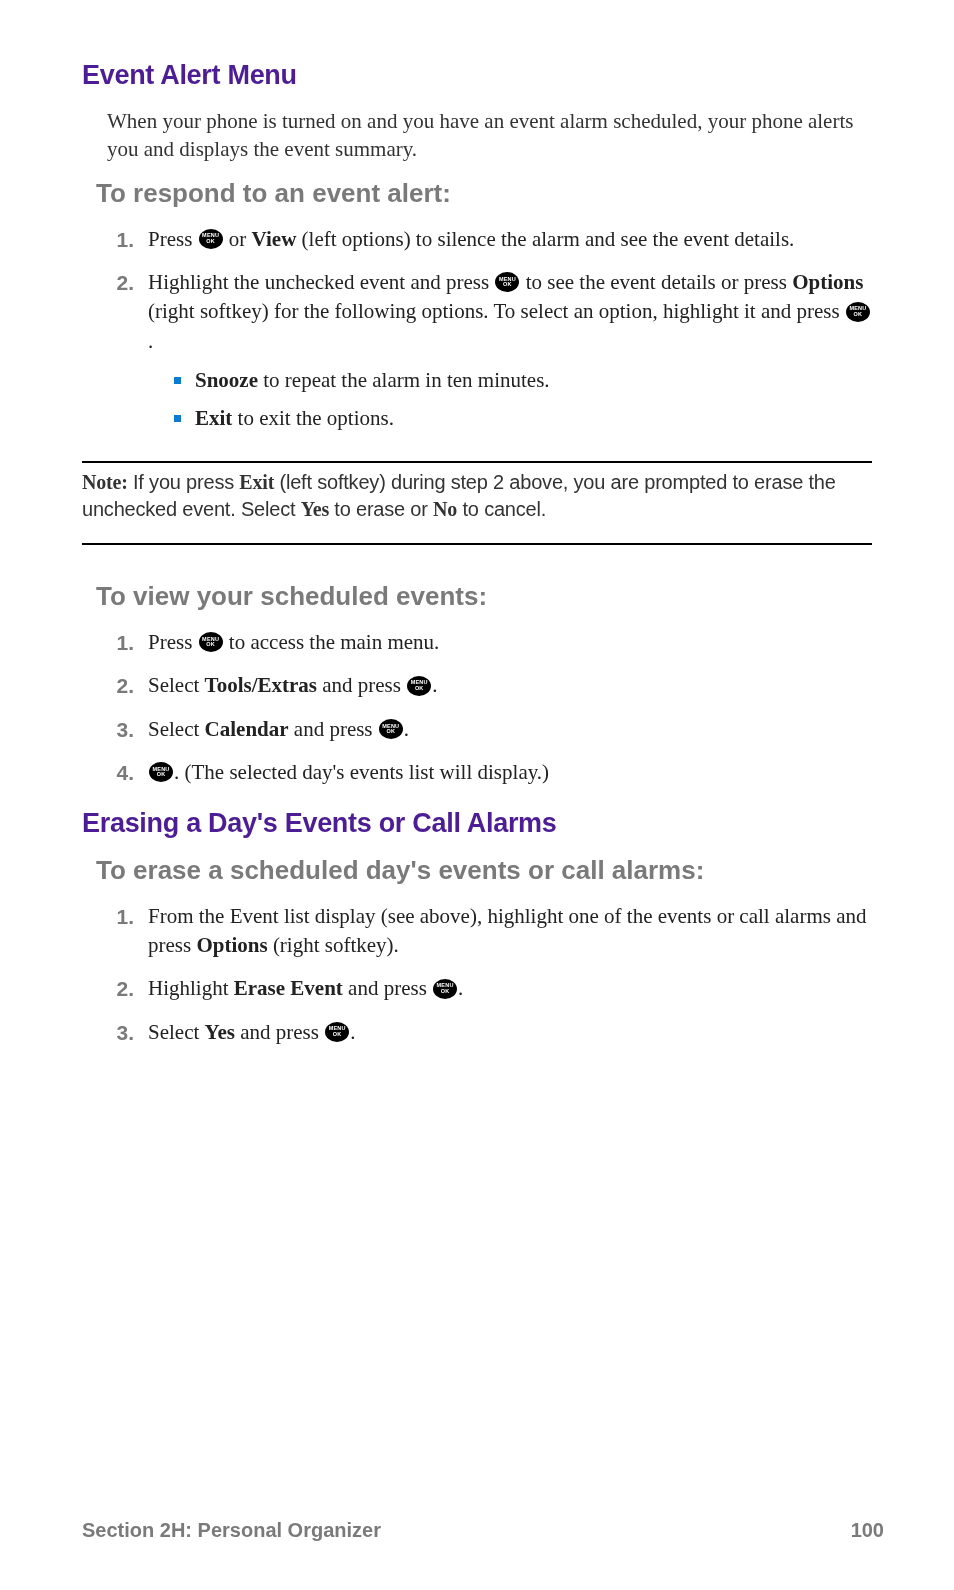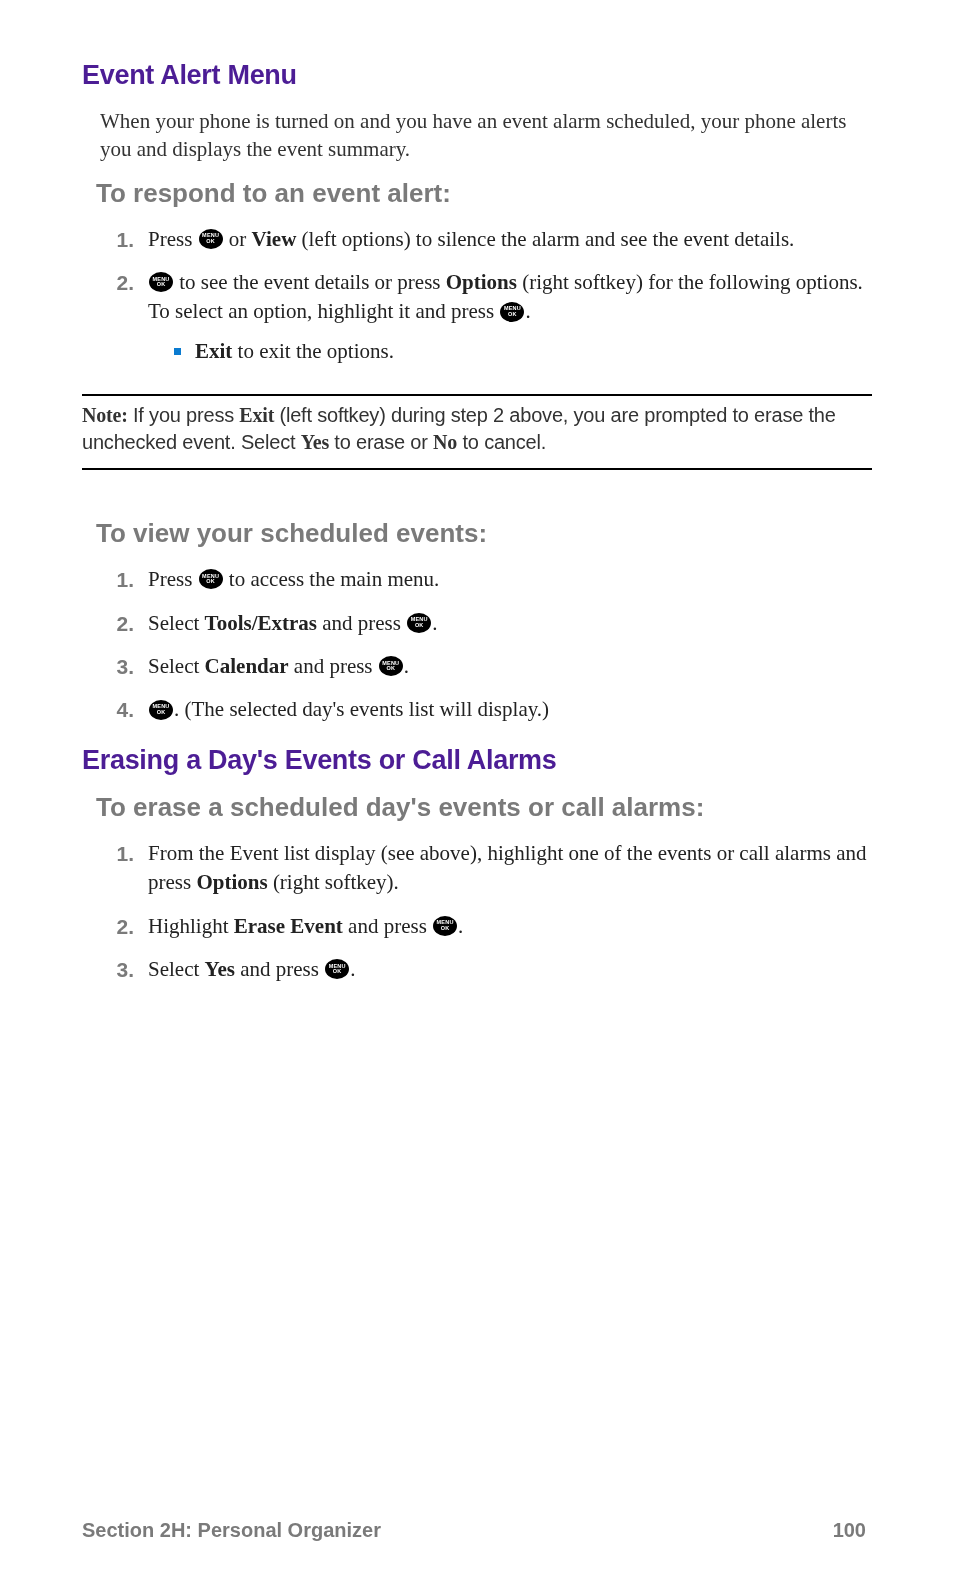--- a/index.html
+++ b/index.html
@@ -19,21 +19,21 @@
     font-size: 27px;
     margin-bottom: 16px;
     letter-spacing: -0.3px;
   }
   .heading.h2 { margin-left: 0; }
   .body-text {
     font-size: 21px;
     line-height: 1.35;
     color: #333;
     margin-bottom: 14px;
-    margin-left: 18px;
+    margin-left: 25px;
   }
   .sub-intro {
     font-family: 'Helvetica Neue', Helvetica, Arial, sans-serif;
     font-weight: 700;
     color: #7a7a7a;
     font-size: 26px;
     margin-bottom: 16px;
     margin-left: 14px;
   }
   .ol { list-style: none; margin-left: 32px; margin-bottom: 8px; }
@@ -58,22 +58,22 @@
     font-weight: 700;
   }
   .sub-bullets { list-style: none; margin-top: 10px; margin-left: 26px; }
   .sub-bullets li { display: flex; margin-bottom: 8px; font-size: 21px; line-height: 1.4; }
   .sub-bullets li .sq {
     width: 7px; height: 7px; background:#0a7bd0; margin-top: 11px; margin-right: 14px; flex-shrink:0;
   }
   .note-box {
     border-top: 2px solid #000;
     border-bottom: 2px solid #000;
-    padding: 6px 0 12px 0;
-    margin: 2px 0 48px 0;
+    padding: 6px 0 20px 0;
+    margin: 2px 0 36px 0;
     font-family: 'Helvetica Neue', Helvetica, Arial, sans-serif;
     font-size: 20px;
     line-height: 1.35;
     color: #333;
     letter-spacing: -0.2px;
   }
   .note-box .mid { font-weight: 400; }
   .menu-ok-icon {
     display: inline-flex;
     vertical-align: middle;
@@ -90,21 +90,21 @@
     justify-content: center;
     position: relative;
     top: -2px;
     margin: 0 1px;
   }
   .menu-ok-icon span { display:block; text-align:center; letter-spacing:0.2px;}
   .footer {
     position: absolute;
     bottom: 48px;
     left: 82px;
-    right: 88px;
+    right: 70px;
     display: flex;
     justify-content: space-between;
     font-family: 'Helvetica Neue', Helvetica, Arial, sans-serif;
     font-weight: 700;
     color: #7a7a7a;
     font-size: 20px;
     gap: 40px;
   }
   .section-block { margin-bottom: 20px; }
 </style>
@@ -121,28 +121,32 @@
       <span class="li-body">
         <span>Press </span><span class="menu-ok-icon">
             <span>MENU</span>
             <span>OK</span>
           </span><span> or </span><span class="bold-sans">View</span><span> (left options) to silence the alarm and see the event details.</span>
       </span>
     </li>
     <li>
       <span class="num">2.</span>
       <span class="li-body">
-        <span class="menu-ok-icon">
+        <span>Highlight the unchecked event and press </span><span class="menu-ok-icon">
             <span>MENU</span>
             <span>OK</span>
           </span><span> to see the event details or press </span><span class="bold-sans">Options</span><span> (right softkey) for the following options. To select an option, highlight it and press </span><span class="menu-ok-icon">
             <span>MENU</span>
             <span>OK</span>
           </span><span>.</span>
         <ul class="sub-bullets">
+          <li>
+              <span class="sq"></span>
+              <span><span class="bold-sans">Snooze</span><span> to repeat the alarm in ten minutes.</span></span>
+            </li>
           <li>
               <span class="sq"></span>
               <span><span class="bold-sans">Exit</span><span> to exit the options.</span></span>
             </li>
         </ul>
       </span>
     </li>
   </ol>
 </div>
 

